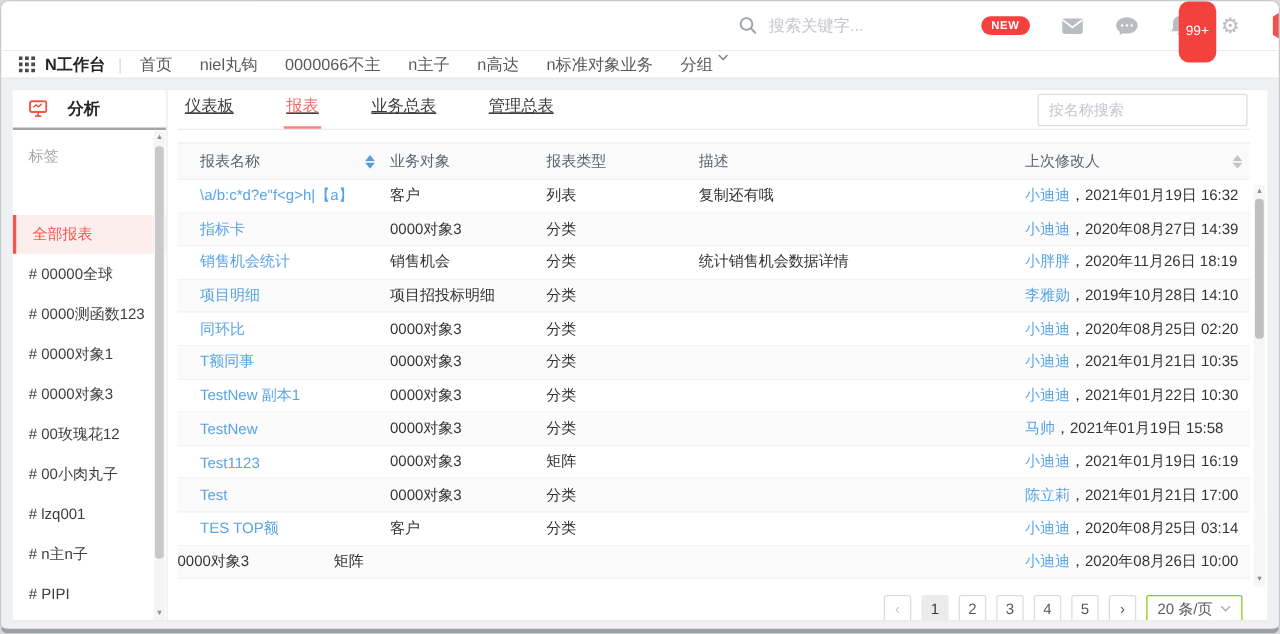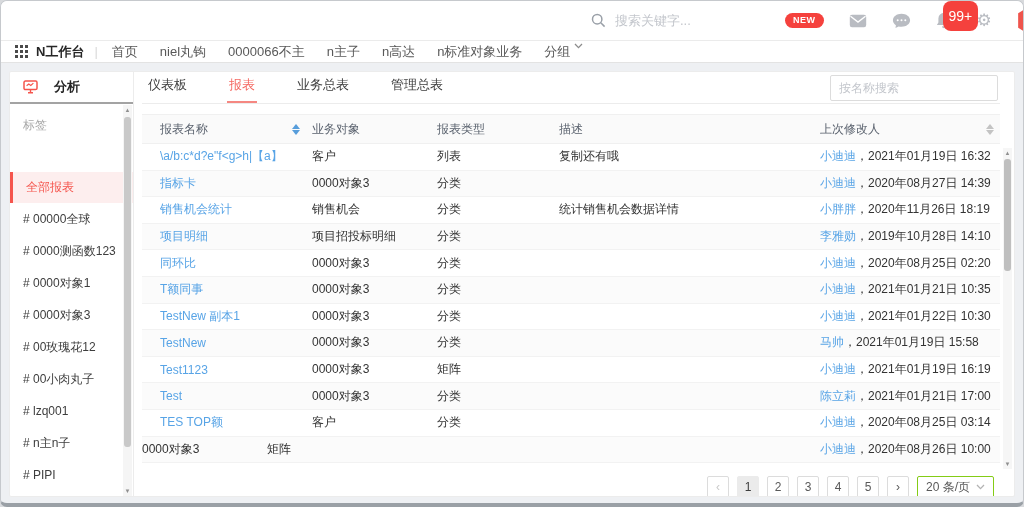--- a/index.html
+++ b/index.html
@@ -16,21 +16,21 @@
   .logo::after{ content:""; position:absolute; left:15px; top:5px; width:9px; height:21px;
     background:#2b1410; border-radius:40% 40% 20% 20%; }
   .top-search{ margin-left:576px; display:flex; align-items:flex-end; gap:9px; width:215px; }
   .top-search input{ border:none; outline:none; font-size:13px; width:170px; color:#555; background:transparent;}
   .top-search input::placeholder{ color:#c3c6cc; }
   .top-icons{ margin-left:auto; display:flex; align-items:center; gap:25px; }
   .badge-new{ background:#f5413d; color:#fff; font-size:9px; font-weight:bold; letter-spacing:.5px;
     padding:3px 8px; border-radius:9px; line-height:1; cursor:pointer; }
   .icon-btn{ position:relative; display:flex; align-items:center; cursor:pointer; }
   .bell-badge{ position:absolute; top:-11px; left:7px; background:#f5413d; color:#fff;
-    font-size:14px; padding:8px 6px; border-radius:8px; line-height:1;text-align:center; }
+    font-size:11px; padding:19px 6px; border-radius:8px; line-height:1;text-align:center; }
   .gear{ font-size:17px; color:#b9bcc2; line-height:1; }
   .avatar{ width:28px; height:30px; background:#ef544c; color:#fff; font-size:12px;
     clip-path:polygon(50% 0,95% 26%,95% 74%,50% 100%,5% 74%,5% 26%);
     display:flex; align-items:center; justify-content:center; cursor:pointer; }
 
   
   .navbar{ height:22px; background:#fff; border-bottom:1px solid #e3e3e3;
     display:flex; align-items:center; padding:0 14px; font-size:13px; }
   .workspace{ font-weight:bold; color:#262626; margin:0 10px 0 8px; }
   .nav-divider{ color:#d9d9d9; margin-right:14px; }
@@ -205,21 +205,21 @@
           </div>
         <div class="sb-scroll">
           <div class="arr">▲</div>
           <div class="thumb"></div>
           <div class="arr down">▼</div>
         </div>
       </aside>
 
       <div class="main">
         <div class="tabrow">
-          <div id="tabs" style="display:flex;gap:38px;">
+          <div id="tabs" style="display:flex;gap:38px;text-decoration:underline;">
               <div class="tab">仪表板</div>
               <div class="tab active">报表</div>
               <div class="tab">业务总表</div>
               <div class="tab">管理总表</div>
             </div>
         </div>
 
         <div class="tbl-search">
           <input placeholder="按名称搜索" style="">
           <svg width="14" height="14" viewBox="0 0 15 15">

